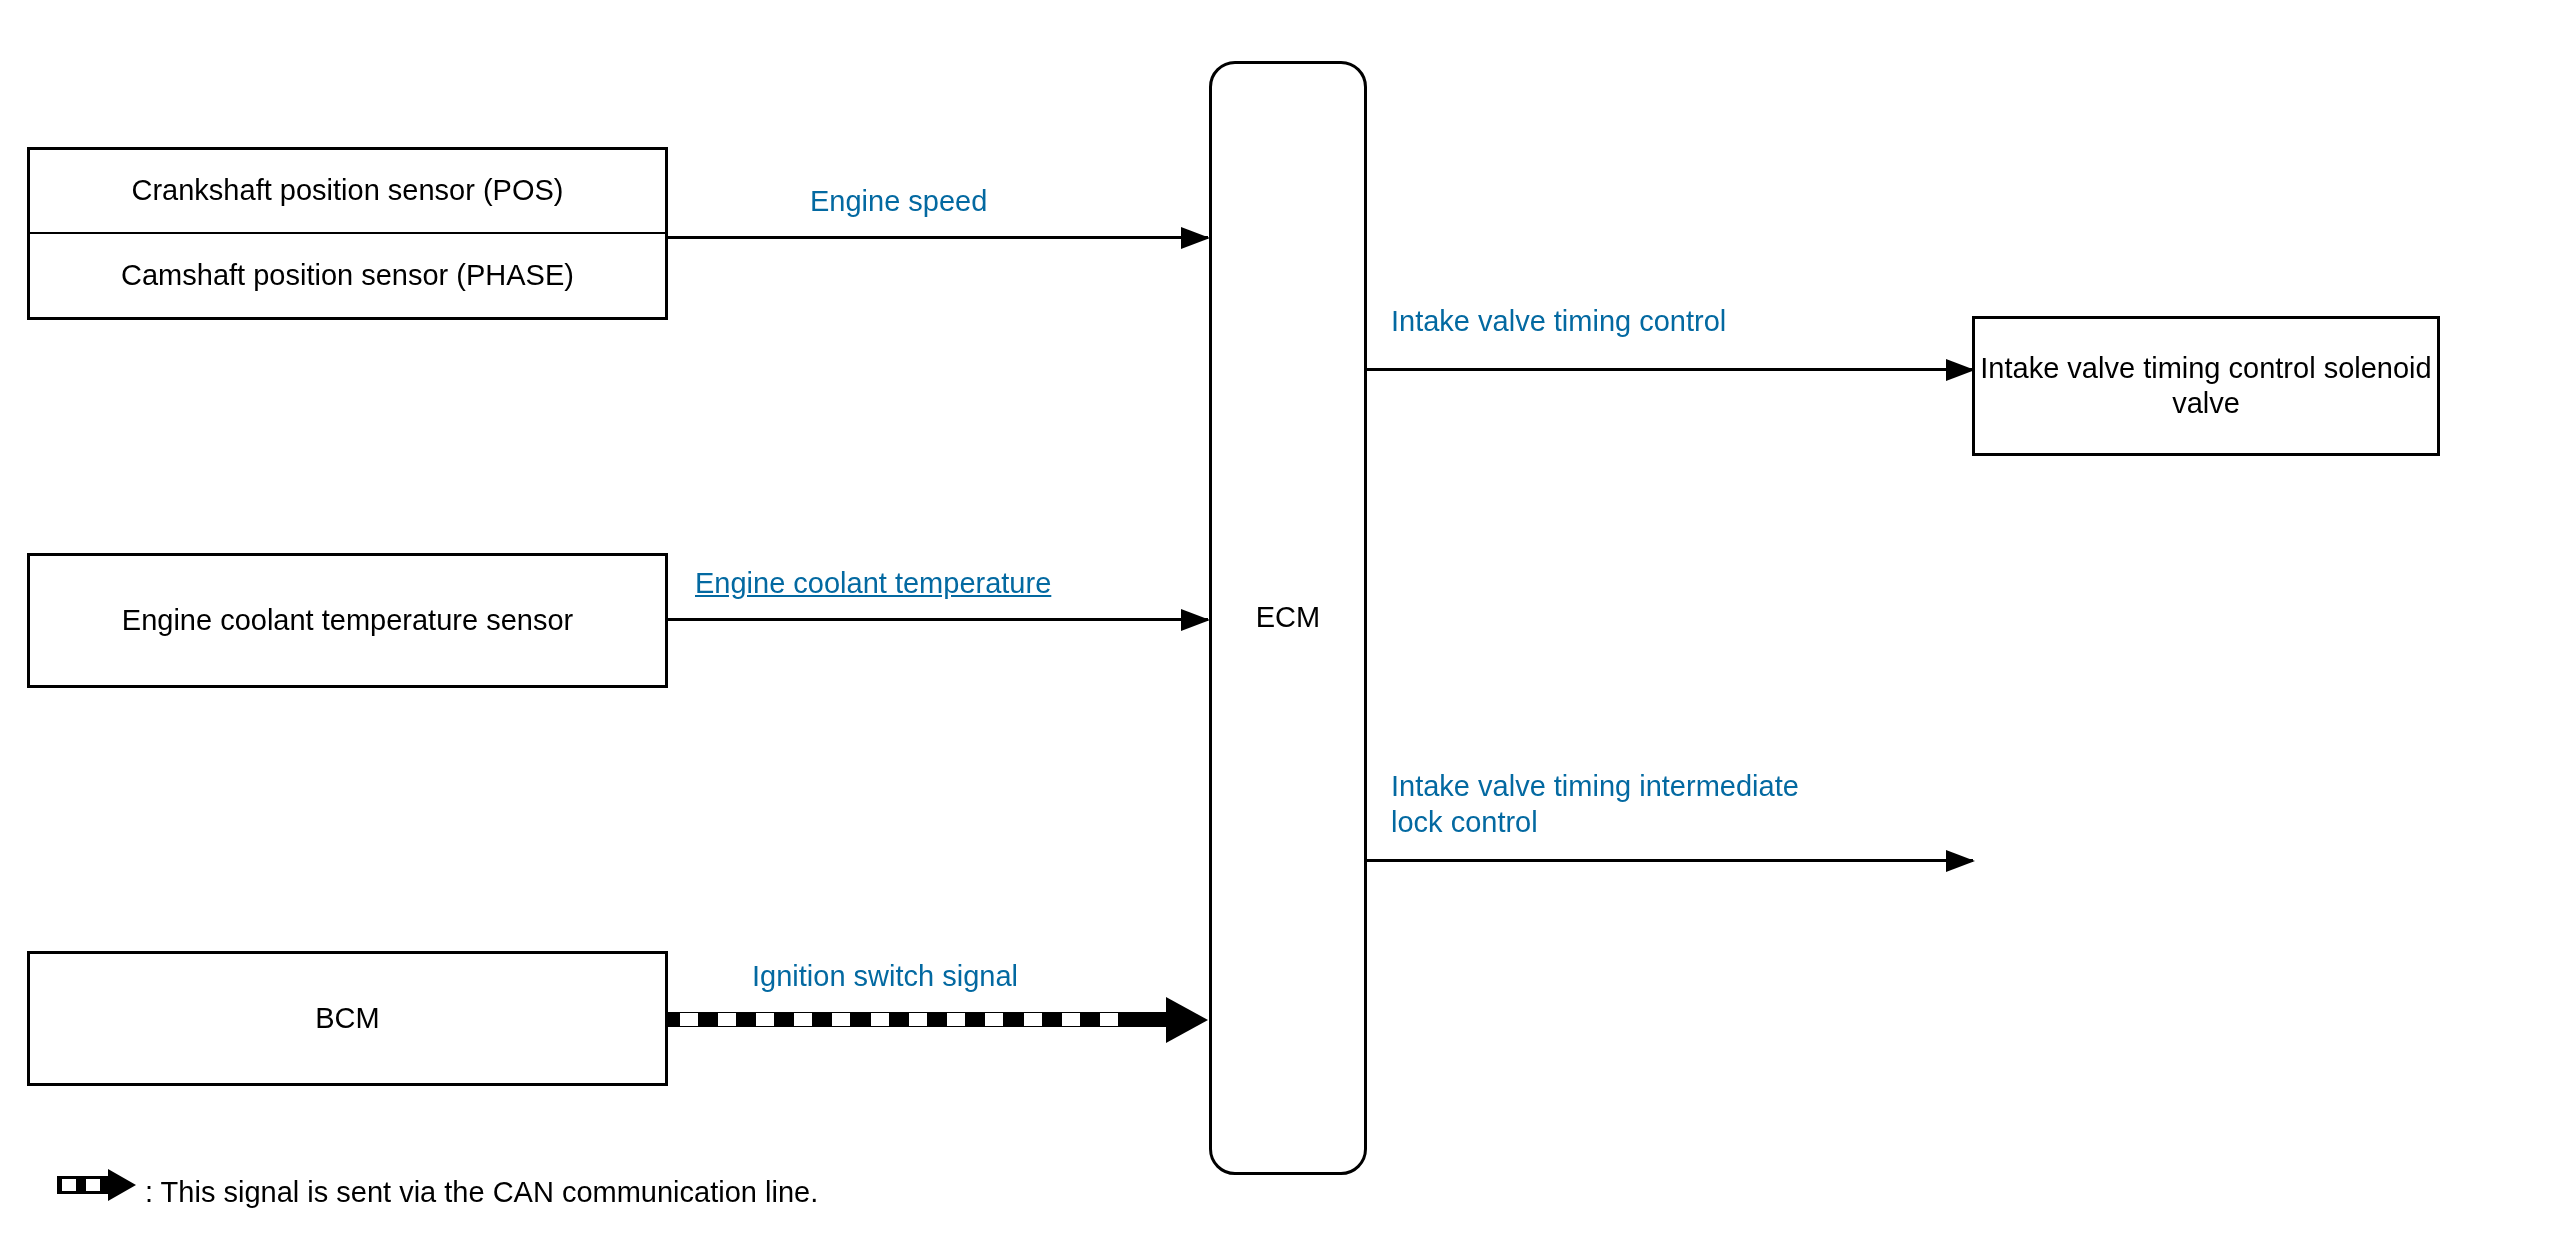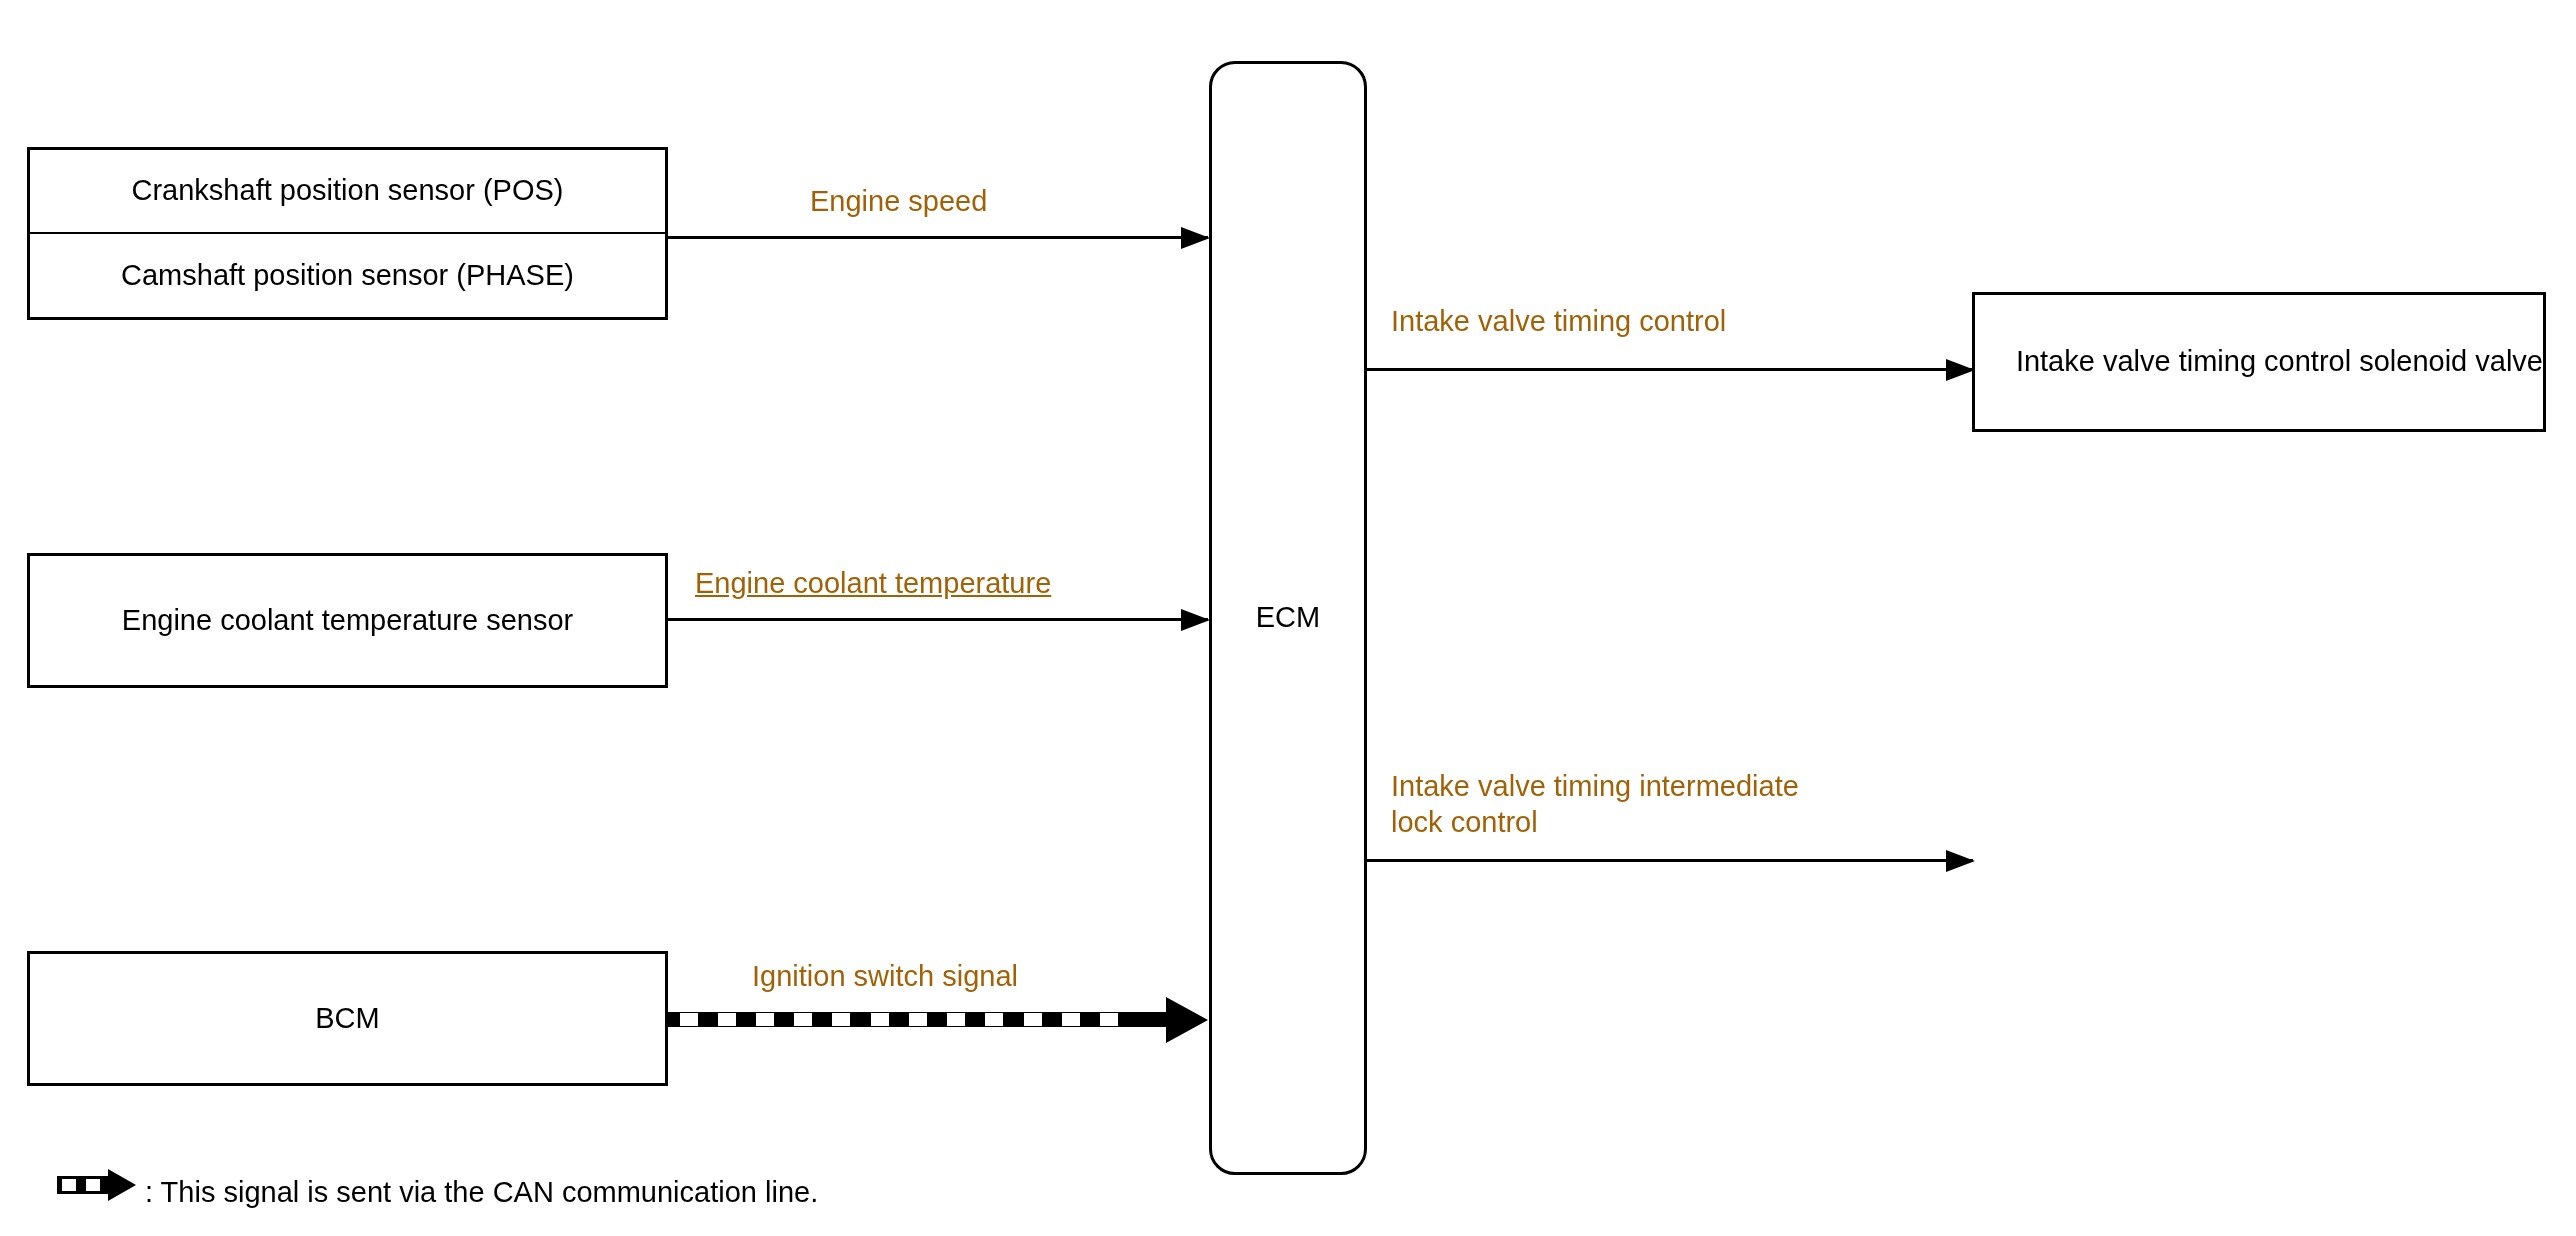--- a/index.html
+++ b/index.html
@@ -46,21 +46,21 @@
     line-height: 1.2;
   }
   .box-split .cell.top {
     border-bottom: 2.5px solid #000000;
   }
   .label {
     position: absolute;
     font-size: 29px;
     line-height: 1.24;
     white-space: pre-line;
-    color: #a16207;
+    color: #0369a1;
   }
   
   .arrow {
     position: absolute;
     height: 3.2px;
     background: #000000;
   }
   .arrow::after {
     content: "";
     position: absolute;
@@ -186,21 +186,21 @@
   </div>
   <div class="label" style="left:752px; top:959px;">Ignition switch signal</div>
 
   <div class="box" style="left:1209px; top:61px; width:158px; height:1114px;border-radius:26px;">
     <span>ECM</span>
   </div>
 
   <div class="arrow" style="left:1367px; top:368px; width:606px;"></div>
   <div class="label" style="left:1391px; top:304px;">Intake valve timing control</div>
 
-  <div class="box" style="left:1972px; top:292px; width:574px; height:140px;justify-content:flex-end;">
+  <div class="box" style="left:1972px; top:316px; width:468px; height:140px;justify-content:flex-end;">
     <span>Intake valve timing control
 solenoid valve</span>
   </div>
 
   <div class="arrow" style="left:1367px; top:859px; width:606px;"></div>
   <div class="label" style="left:1391px; top:769px;">Intake valve timing intermediate
 lock control</div>
 
 
   <div class="legend" style="left:57px; top:1176px;">

